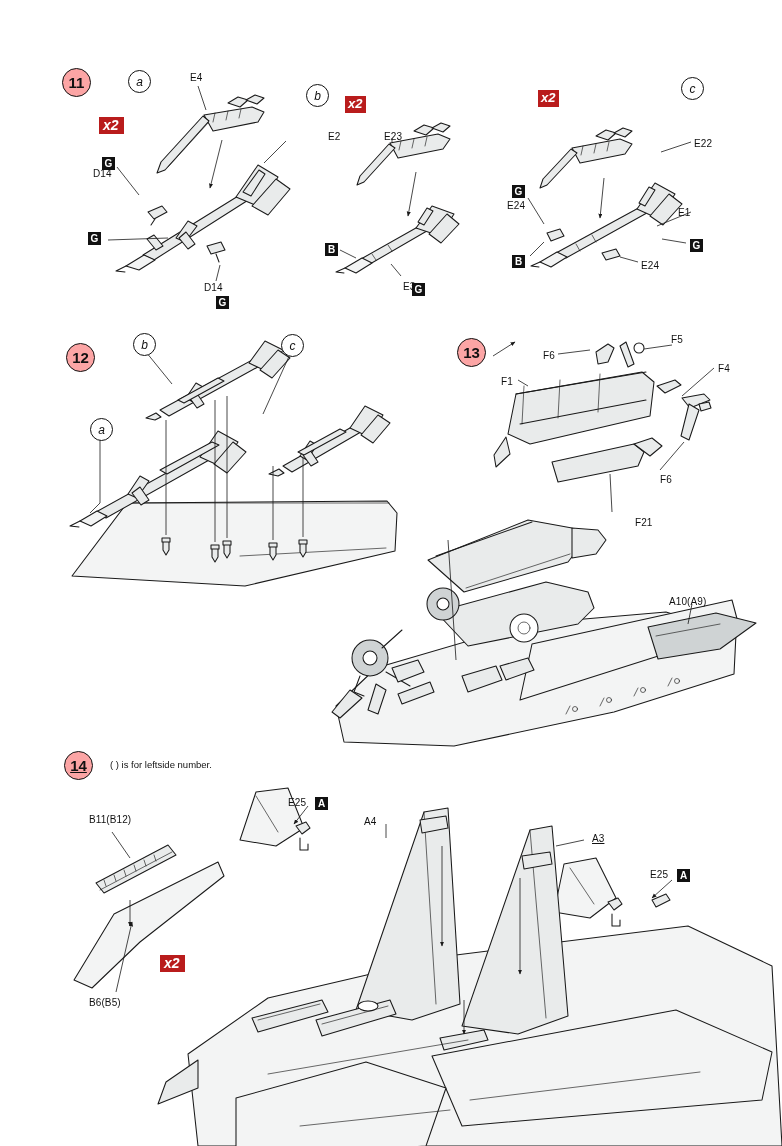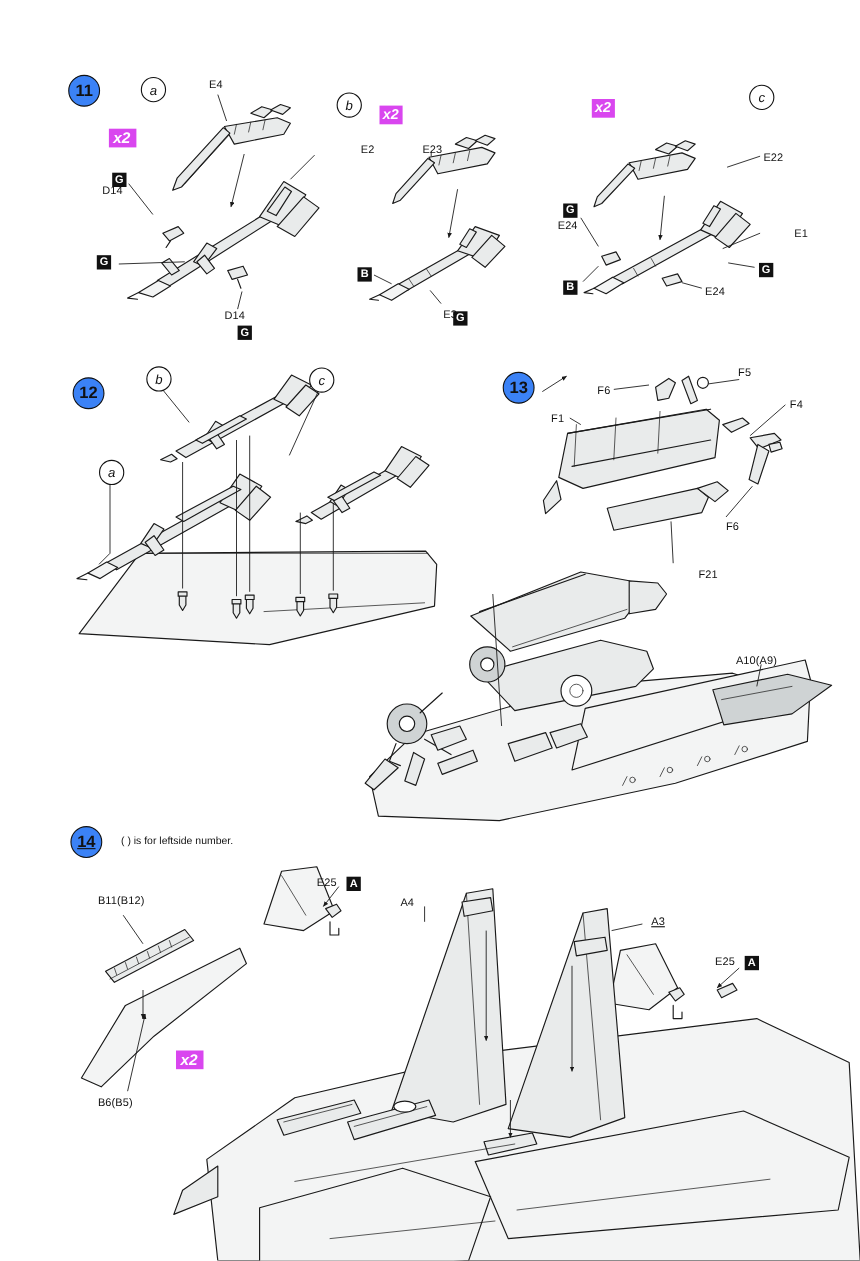--- a/index.html
+++ b/index.html
@@ -39,40 +39,40 @@
     position: absolute;
     width: 27px; height: 27px;
     border: 1.6px solid #111;
     border-radius: 50%;
     display: flex;
     align-items: center;
     justify-content: center;
     font-size: 15px;
     font-weight: bold;
     color: #111;
-    background: #3b82f6;
+    background: #fca5a5;
   }
   
   .sub {
     position: absolute;
     width: 21px; height: 21px;
     border: 1.1px solid #111;
     border-radius: 50%;
     display: flex;
     align-items: center;
     justify-content: center;
     font-size: 12px;
     font-style: italic;
     color: #111;
     background: #fff;
   }
   
   .chip {
     position: absolute;
-    background: #d946ef;
+    background: #b91c1c;
     color: #fff;
     font-size: 14px;
     font-weight: bold;
     font-style: italic;
     padding: 1px 5px 2px 4px;
     line-height: 14px;
   }
   .chip.small {
     font-size: 13px;
     padding: 1px 4px 2px 3px;
@@ -403,21 +403,21 @@
 <div class="box" style="left:677px; top:869px;">A</div>
 
 <div class="lbl" style="left:190px; top:72px;">E4</div>
 <div class="lbl" style="left:288px; top:131px;padding-left:40px;">E2</div>
 <div class="lbl" style="left:93px; top:168px;">D14</div>
 <div class="lbl" style="left:204px; top:282px;">D14</div>
 <div class="lbl" style="left:384px; top:131px;">E23</div>
 <div class="lbl" style="left:403px; top:281px;">E3</div>
 <div class="lbl" style="left:694px; top:138px;">E22</div>
 <div class="lbl" style="left:507px; top:200px;">E24</div>
-<div class="lbl" style="left:678px; top:207px;margin-left:44px;">E1</div>
+<div class="lbl" style="left:678px; top:207px;">E1</div>
 <div class="lbl" style="left:641px; top:260px;">E24</div>
 <div class="lbl" style="left:671px; top:334px;">F5</div>
 <div class="lbl" style="left:543px; top:350px;">F6</div>
 <div class="lbl" style="left:718px; top:363px;">F4</div>
 <div class="lbl" style="left:501px; top:376px;">F1</div>
 <div class="lbl" style="left:660px; top:474px;">F6</div>
 <div class="lbl" style="left:605px; top:517px;margin-left:30px;">F21</div>
 <div class="lbl" style="left:669px; top:596px;">A10(A9)</div>
 <div class="lbl" style="left:89px; top:814px;">B11(B12)</div>
 <div class="lbl" style="left:89px; top:997px;">B6(B5)</div>

